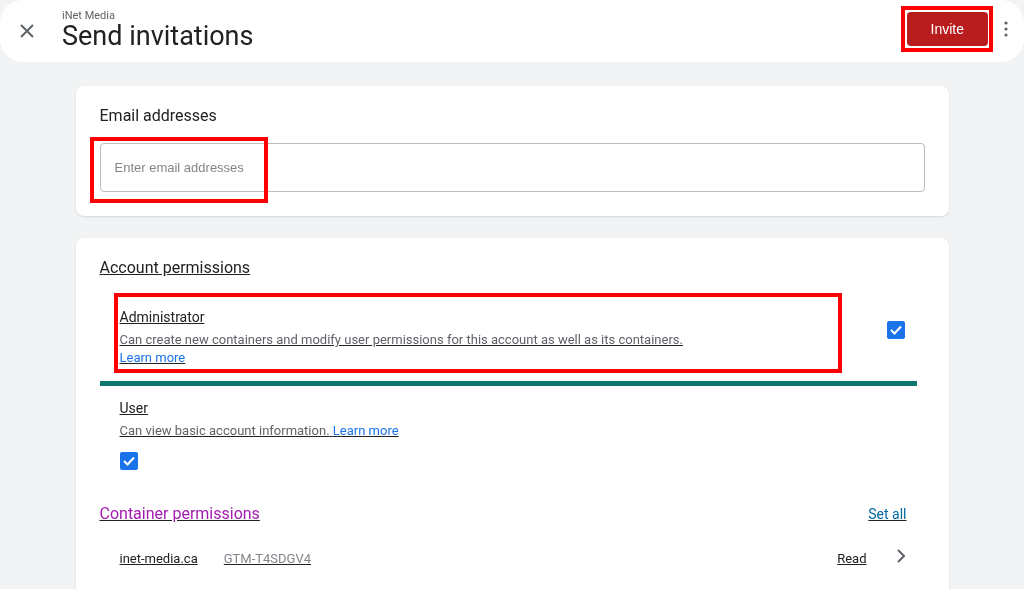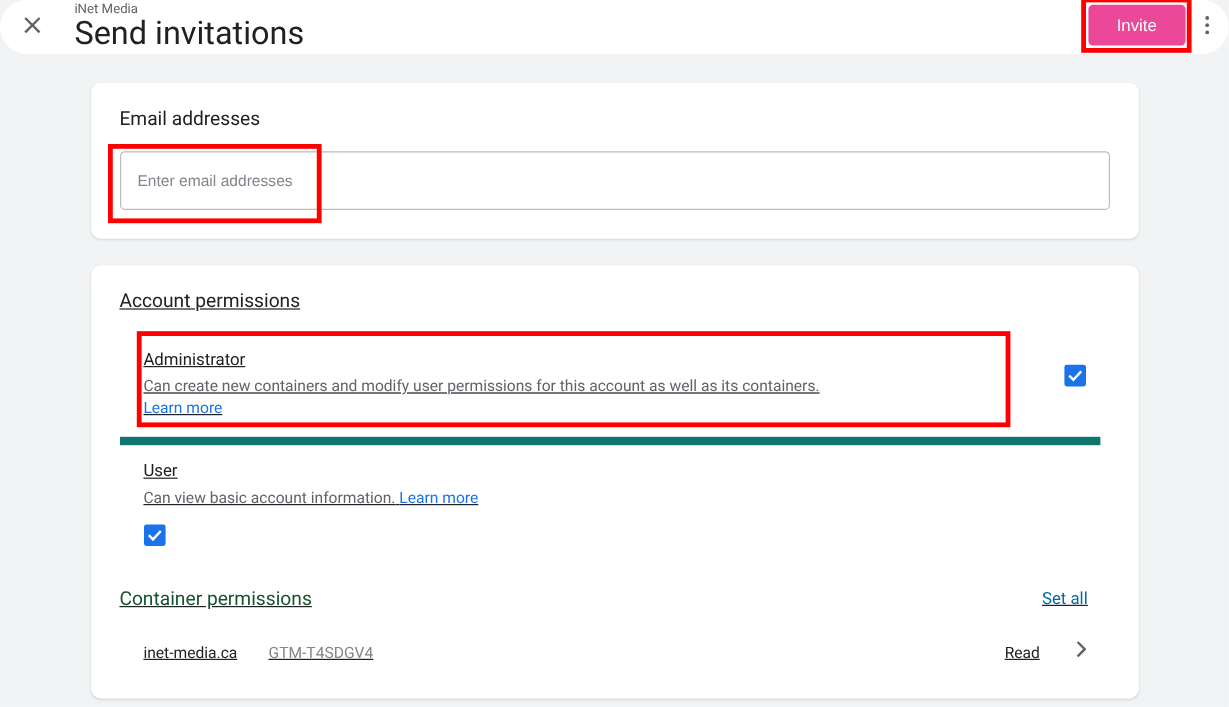--- a/index.html
+++ b/index.html
@@ -14,21 +14,21 @@
       font-size: 14px;
       width: 1024px;
       height: 589px;
       overflow: hidden;
     }
     .header {
       background: #ffffff;
       display: flex;
       align-items: center;
       padding: 8px 12px 12px 20px;
-      height: 45px;
+      height: 62px;
       border-radius: 23px;
     }
     .close-btn {
       color: #5f6368;
       font-size: 18px;
       cursor: pointer;
       margin-right: 28px;
       margin-top: 4px;
     }
     .header-titles {
@@ -39,21 +39,21 @@
       color: #5f6368;
       line-height: 14px;
     }
     .header-title {
       font-size: 27px;
       color: #202124;
       font-weight: 400;
       line-height: 26px;
     }
     .invite-btn {
-      background: #ec4899;
+      background: #b91c1c;
       color: #ffffff;
       border: none;
       border-radius: 4px;
       padding: 9px 24px;
       font-size: 14px;
       font-weight: 500;
       cursor: pointer;
       margin-right: 12px;
     }
     .more-btn {
@@ -116,21 +116,21 @@
       padding: 20px 32px 20px 24px;
       text-decoration: underline;
     }
     .perm-group {
       position: relative;
     }
     .perm-row {
       display: flex;
       align-items: flex-start;
       padding: 14px 0 14px 20px;
-      border-bottom: 7px solid #0f766e;
+      border-bottom: 5px solid #0f766e;
     }
     .perm-row:last-child {
       border-bottom: none;
       flex-direction: column;
     }
     .perm-info {
       flex: 1;
     }
     .perm-name {
       font-size: 14px;
@@ -173,21 +173,21 @@
     }
     .container-header {
       display: flex;
       align-items: center;
       justify-content: space-between;
       margin-top: 20px;
       margin-bottom: 8px;
     }
     .container-title {
       font-size: 16px;
-      color: #14532d;
+      color: #a21caf;
       font-weight: 400;
     }
     .set-all {
       color: #0369a1;
       font-size: 14px;
       cursor: pointer;
       margin-right: 10px;
       margin-left: 48px;
     }
     .container-row {

